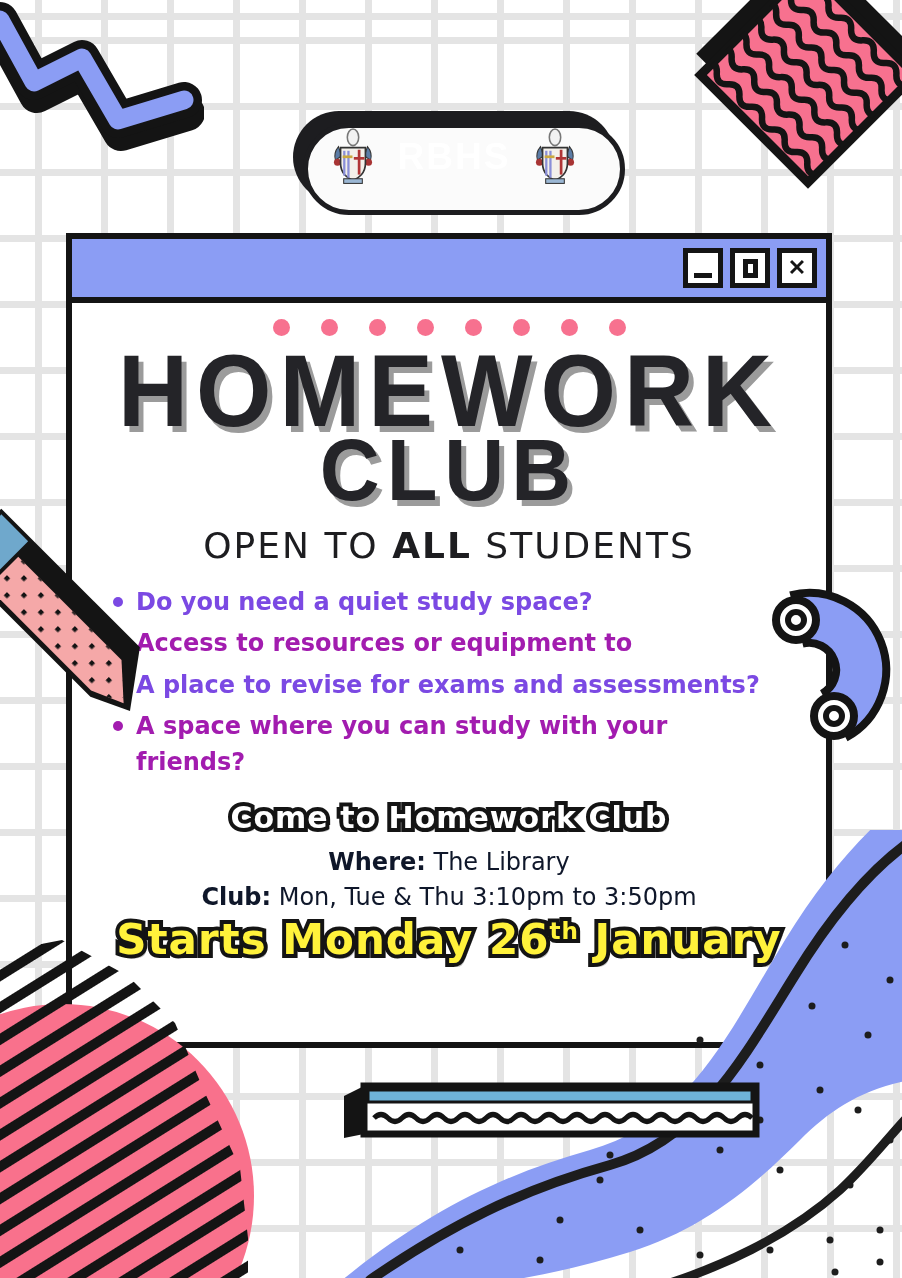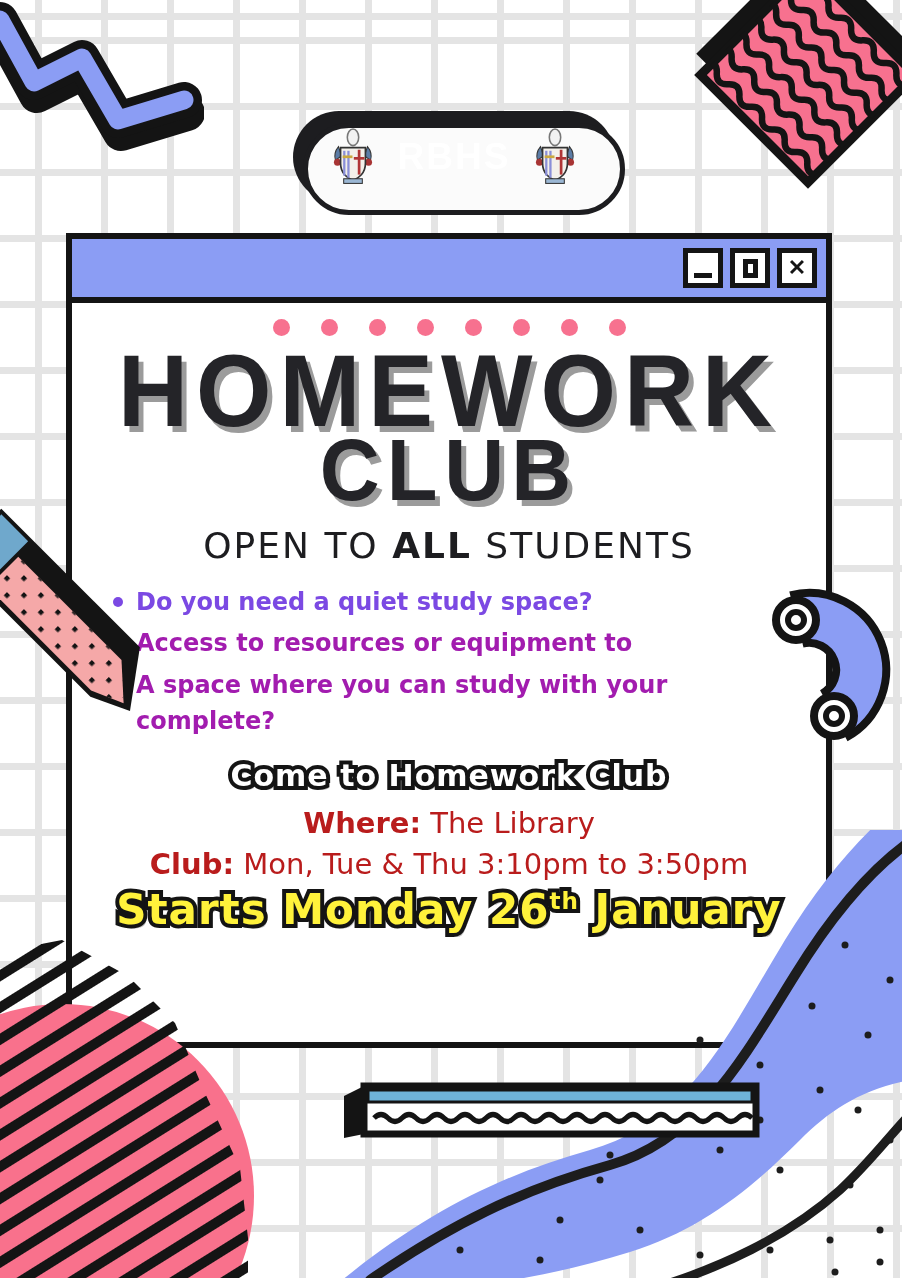--- a/index.html
+++ b/index.html
@@ -53,21 +53,21 @@
   .outline-wrap{position:relative;display:inline-block;margin-top:14px;}
   .olayer{display:block;white-space:nowrap;font-weight:800;}
   .olayer.stroke{position:absolute;left:0;top:0;-webkit-text-stroke:8px #141414;
     text-shadow:3px 4px 0 #c4c4c4;color:#141414;}
   .olayer.fillw{position:relative;color:#ffffff;}
   .olayer.filly{position:relative;color:#fff23b;}
   .cta-size{font-size:30px;letter-spacing:1px;}
   .starts-size{font-size:42px;letter-spacing:1px;}
   .starts-size sup{font-size:55%;vertical-align:super;}
 
-  .info-line{font-size:29px;color:#b91c1c;margin-top:13px;}
+  .info-line{font-size:24px;color:#0f172a;margin-top:13px;}
   .info-line .lbl{font-weight:bold;}
   .starts-block{margin-top:-2px;position:relative;}
 </style>
 </head>
 <body>
 
 <div id="page">
 
   <div class="pill">
     <svg width="46" height="58" viewBox="0 0 44 56">
@@ -138,25 +138,32 @@
               <span class="b-line">Do you need a quiet study space?</span>
               <span class="b-line"></span>
             </span>
         </div>
         <div class="bullet c-coral">
           <span class="bdot"></span>
           <span>
               <span class="b-line">Access to resources or equipment to</span>
             </span>
         </div>
+        <div class="bullet c-purple">
+          <span class="bdot"></span>
+          <span>
+              <span class="b-line">A place to revise for exams and assessments?</span>
+              <span class="b-line"></span>
+            </span>
+        </div>
         <div class="bullet c-coral">
           <span class="bdot"></span>
           <span>
               <span class="b-line">A space where you can study with your</span>
-              <span class="b-line">complete?</span>
+              <span class="b-line">friends?</span>
             </span>
         </div>
       </div>
 
       <div class="outline-wrap">
         <span class="olayer stroke cta-size" aria-hidden="true">Come to Homework Club</span>
         <span class="olayer fillw cta-size">Come to Homework Club</span>
       </div>
 
       <div class="info-line"><span class="lbl">Where:</span><span> The Library</span></div>

